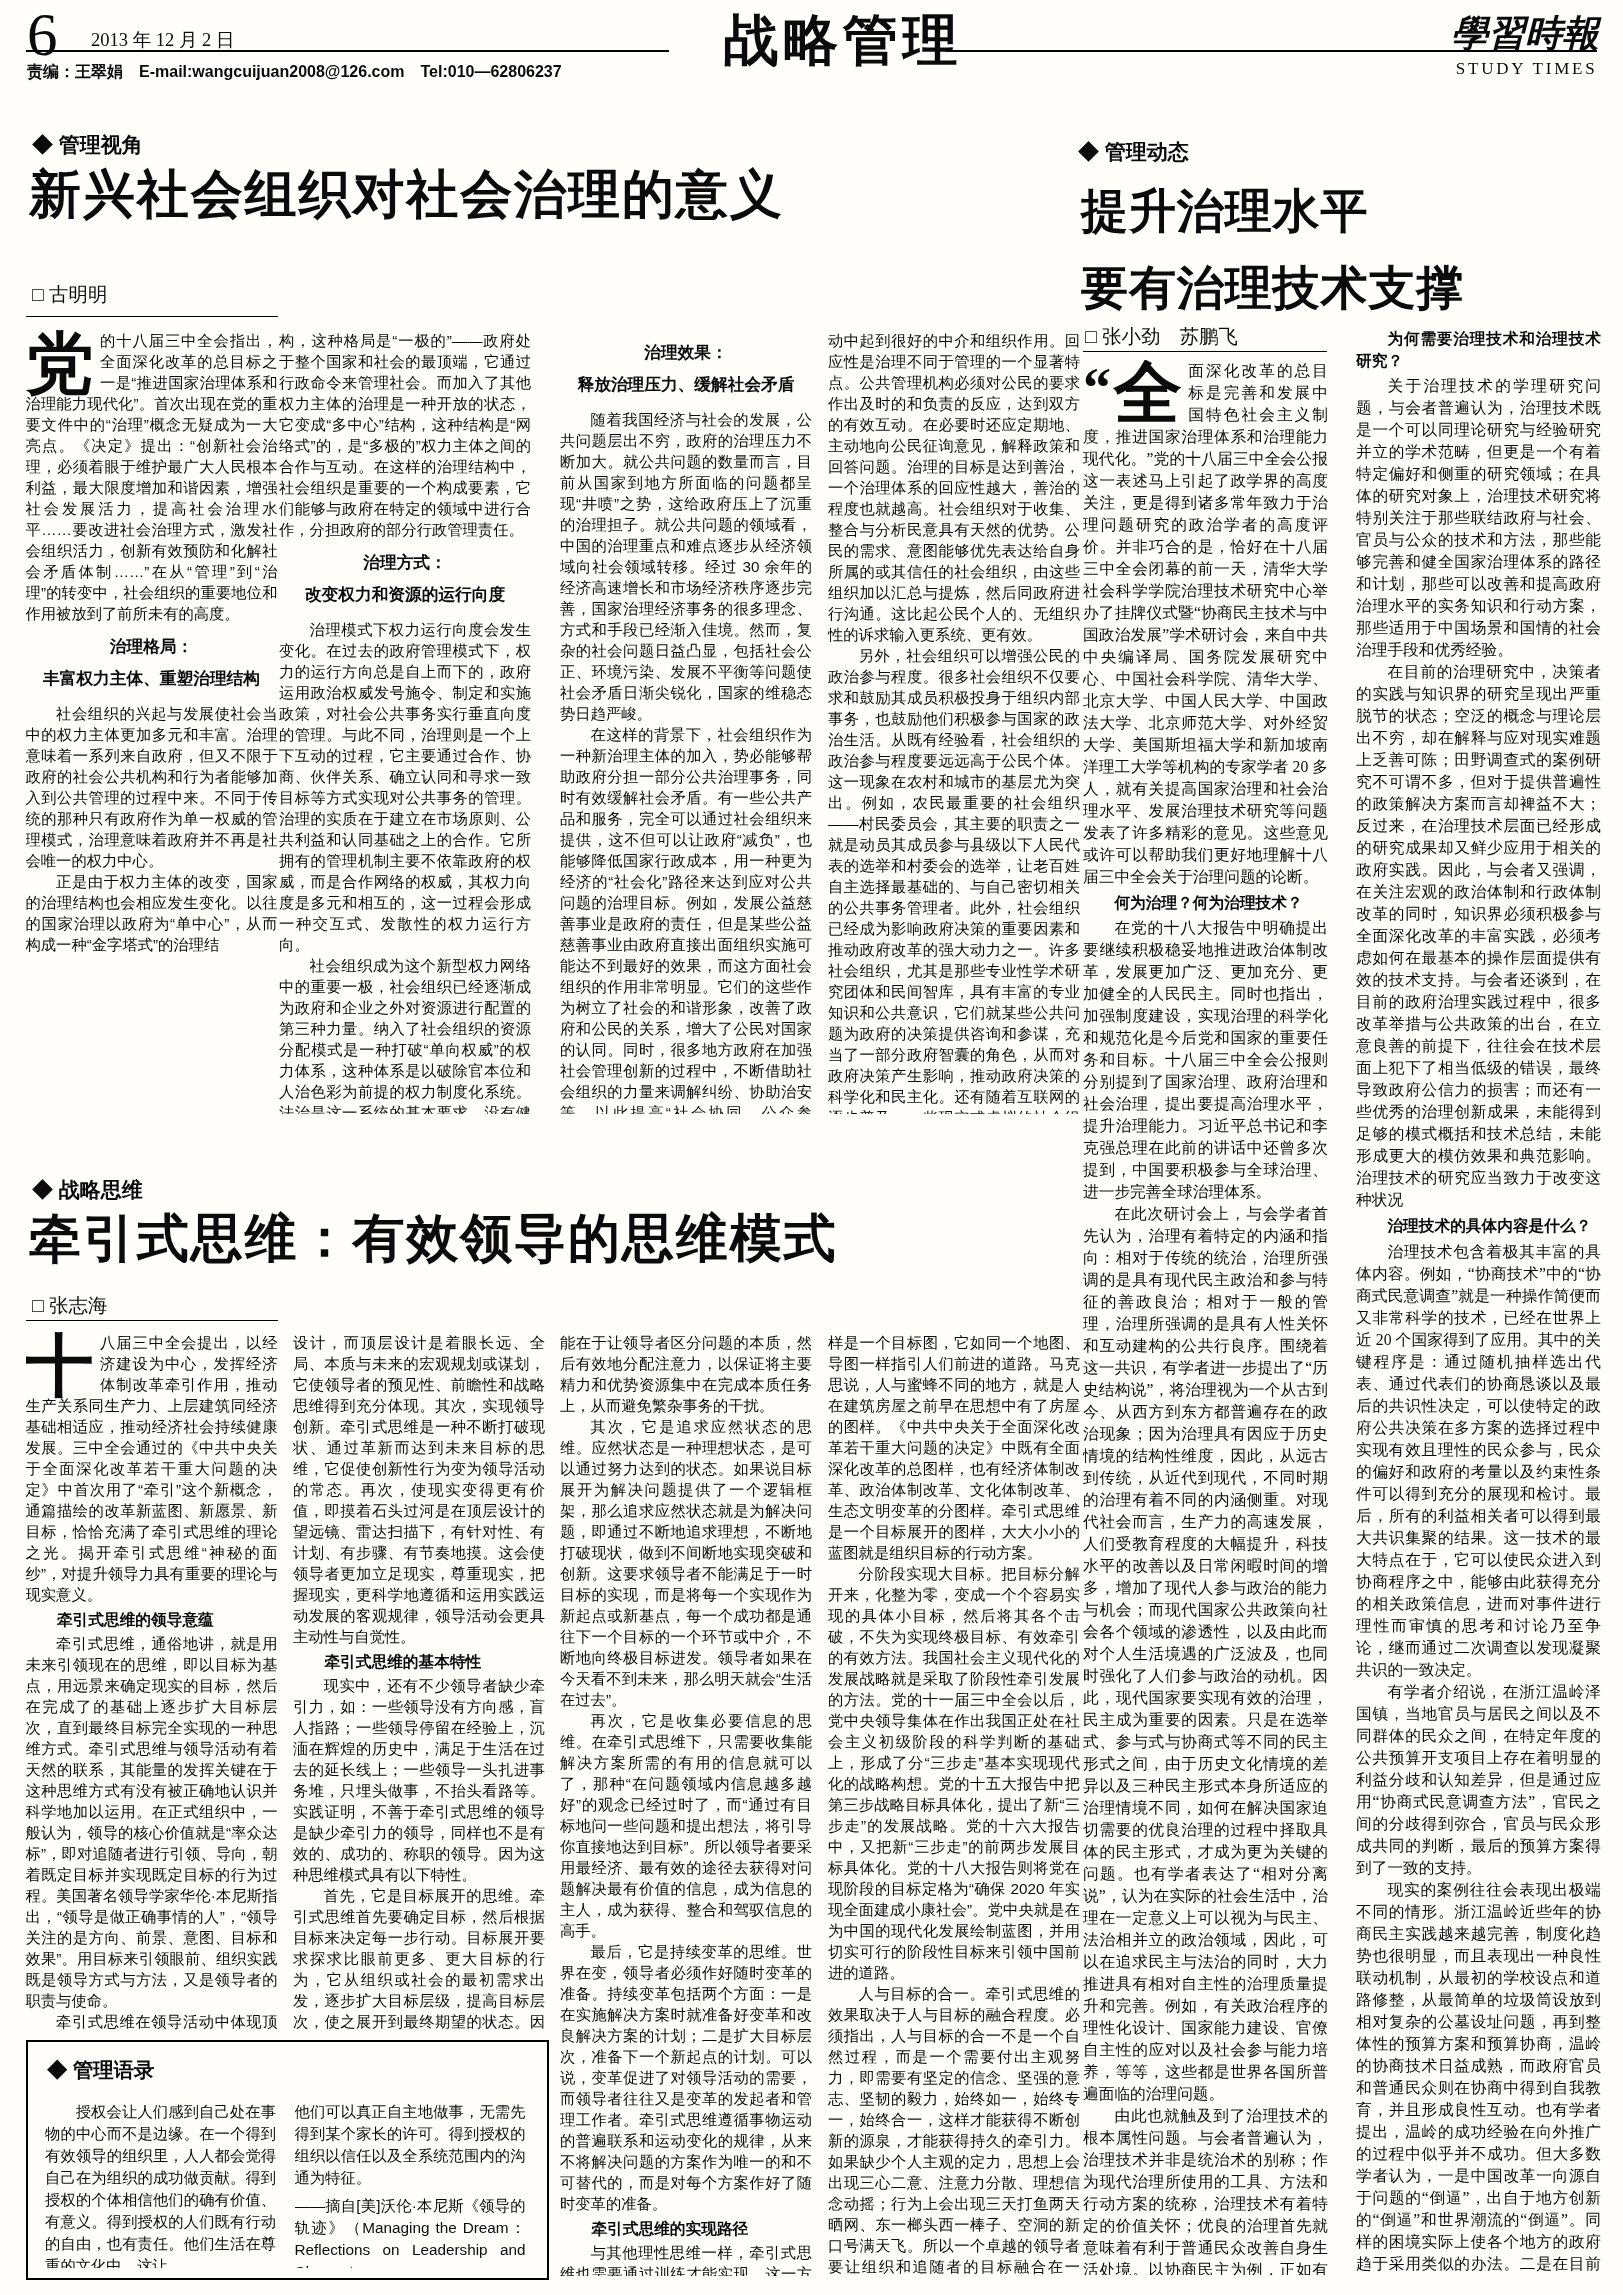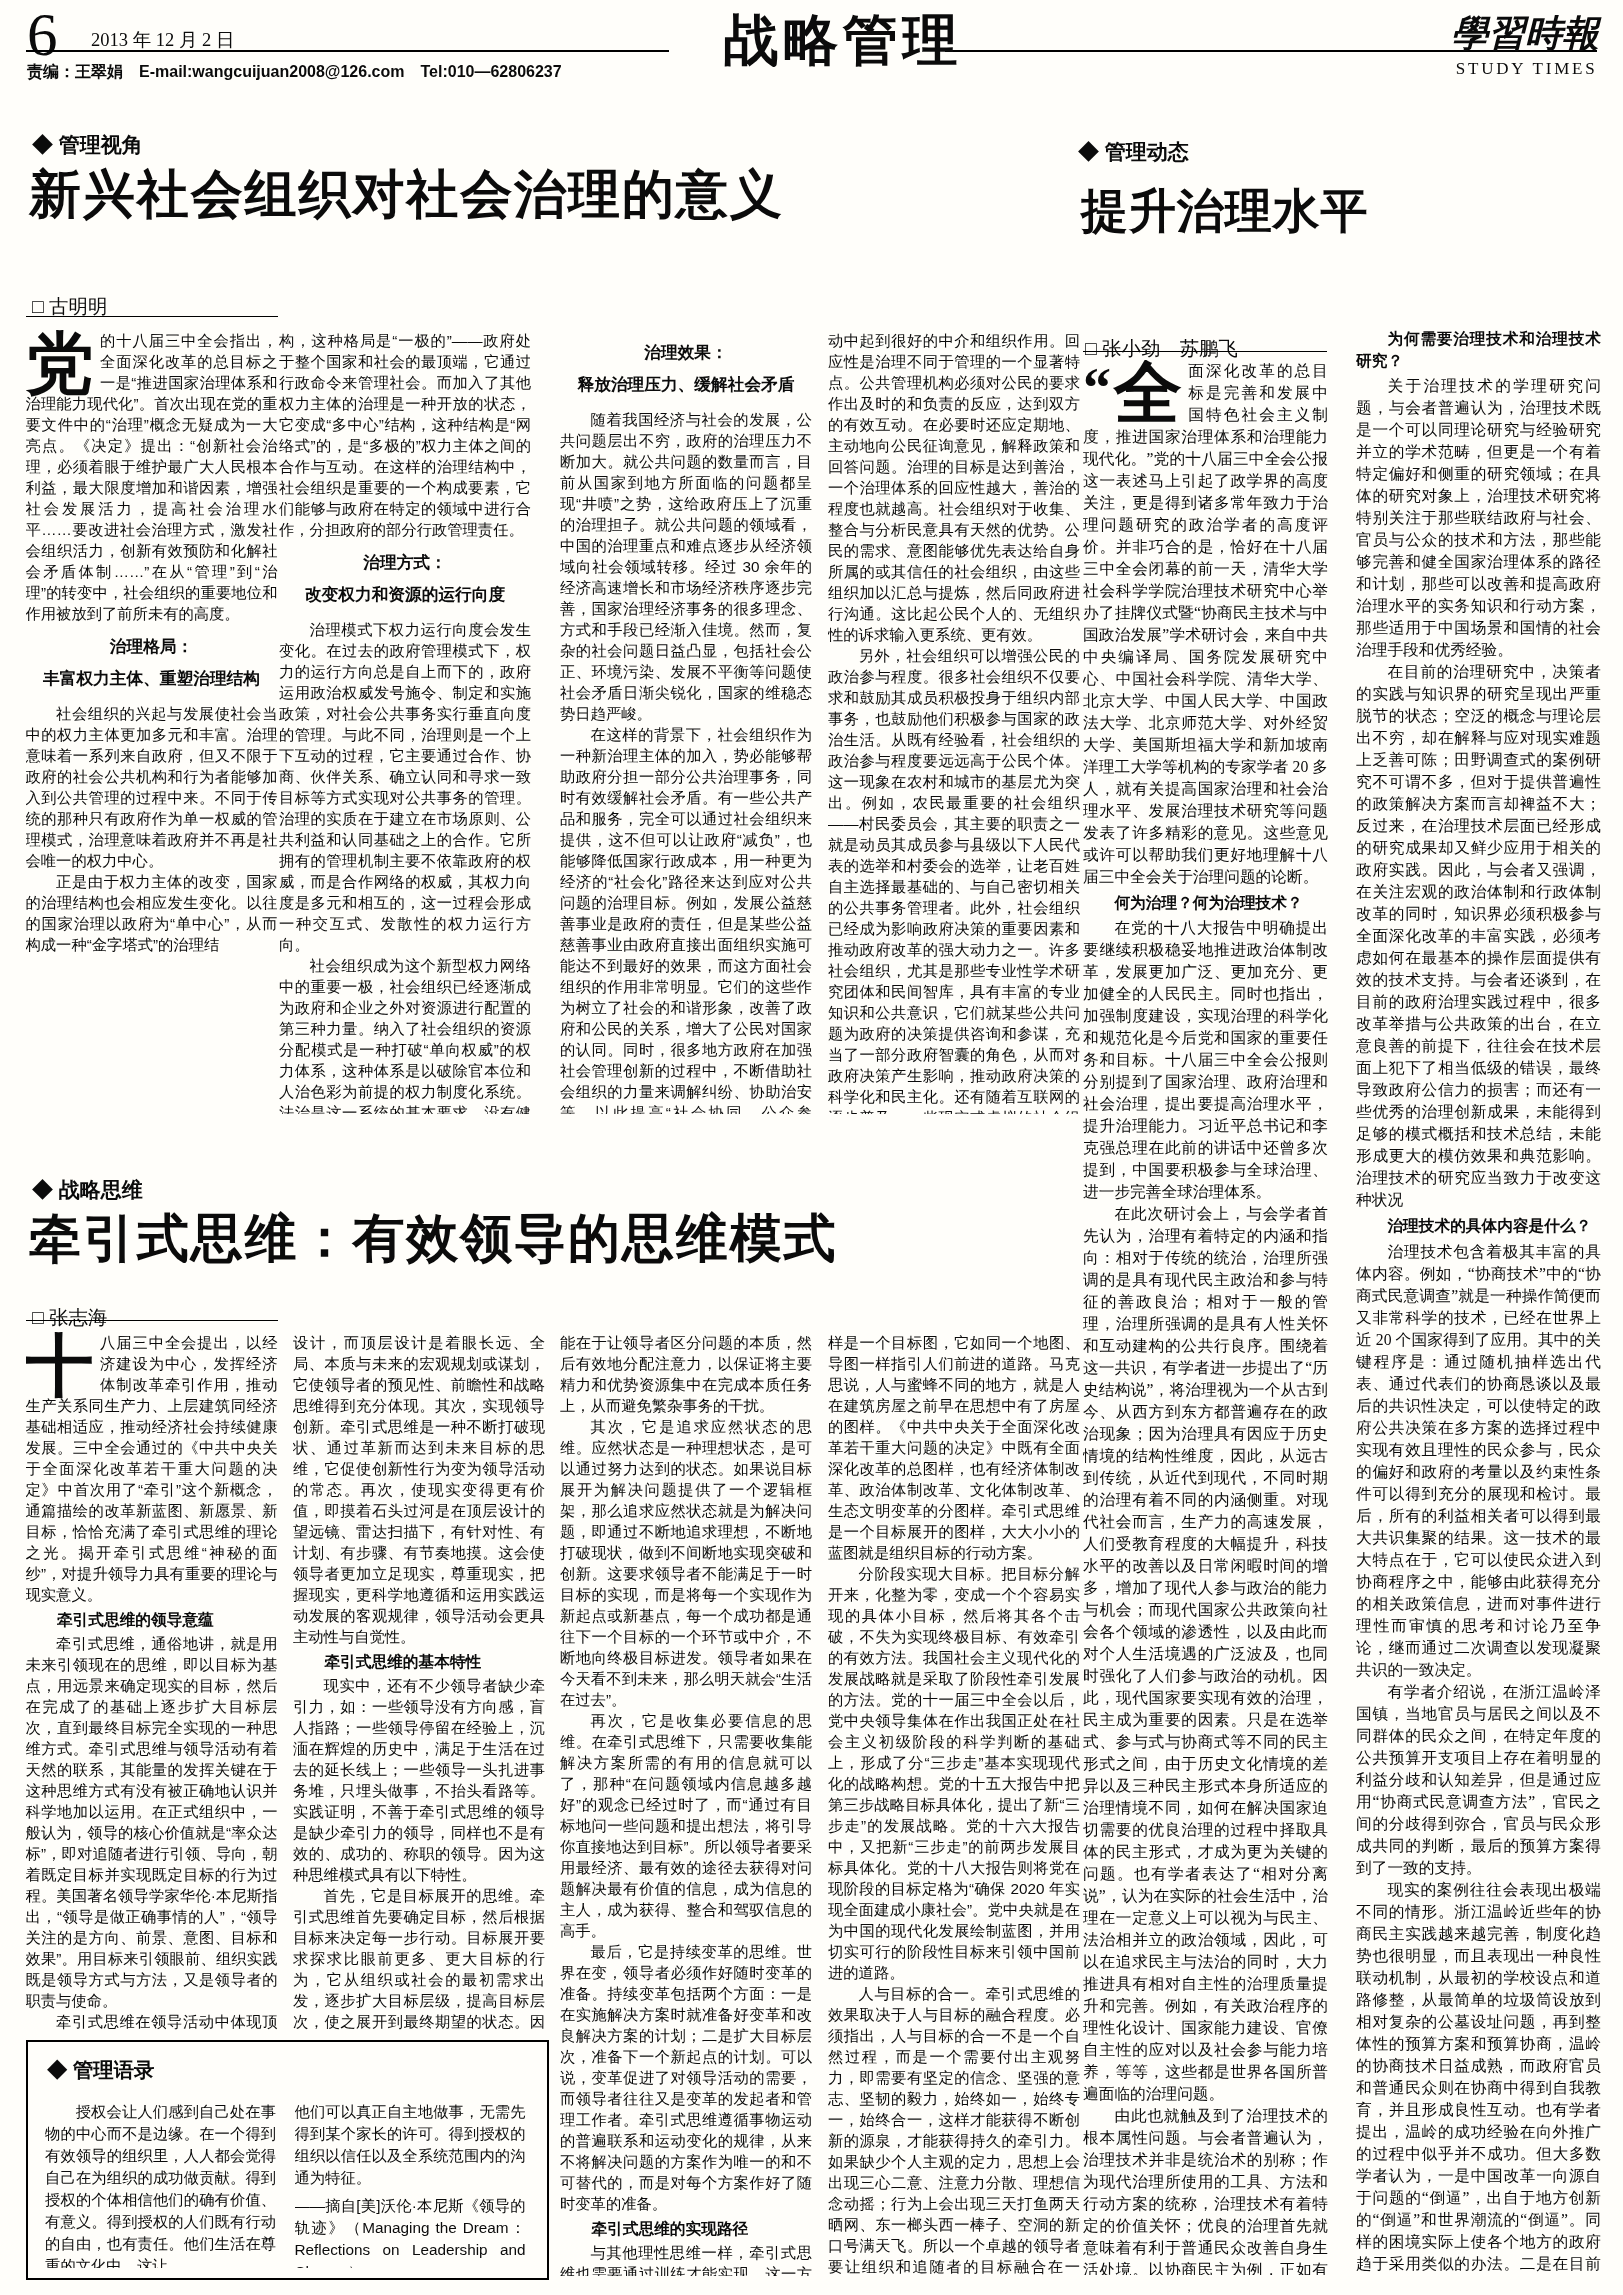--- a/index.html
+++ b/index.html
@@ -13,21 +13,21 @@
   .hr-left{left:25.5px;top:50px;width:643px;}
   .hr-right{left:945px;top:50px;width:652px;}
   .sec-title{left:657px;top:3.7px;width:305px;text-align:right;font-size:55px;font-weight:bold;letter-spacing:4.6px;}
   .masthead{right:24px;top:9.3px;font-family:"DejaVu Serif",serif;font-style:italic;font-weight:bold;font-size:37px;}
   .masthead-sub{right:25.5px;top:59px;font-family:"Liberation Serif",serif;font-size:17px;letter-spacing:2.8px;}
   .editor{left:27px;top:62px;font-size:16px;font-weight:600;}
   
   .kicker{font-size:21px;font-weight:bold;}
   .h1{font-weight:bold;font-size:52px;line-height:1.2;letter-spacing:1.9px;white-space:nowrap;}
   .h1-a2{font-weight:bold;font-size:47px;line-height:77px;letter-spacing:0.9px;white-space:nowrap;}
-  .byline{font-size:19.4px;margin-top:12px;}
+  .byline{font-size:19.4px;}
   .byrule{background:#000;height:1.4px;}
   
   .col{position:absolute;overflow:hidden;text-align:justify;text-justify:inter-character;}
   .a1col,.a3col{width:252px;font-size:15.3px;line-height:21px;}
   .a2col{width:245px;font-family:"Liberation Serif",serif;font-size:15.7px;line-height:22px;}
   .col p{margin:0;text-indent:2em;}
   .col p.ni{text-indent:0;}
   .sub-c{text-align:center;font-weight:bold;font-size:16.7px;line-height:32px;margin:7.4px 0;white-space:pre-line;}
   .sub-l{font-weight:bold;text-indent:2em;margin:3.7px 0;font-size:15.7px;}
   .dropcap{float:left;font-size:68px;line-height:56px;font-weight:bold;margin:4.6px 6.5px 0 0;}
@@ -123,20 +123,21 @@
       </div>
     <div class="qcol qc2">
         <p class="ni">他们可以真正自主地做事，无需先得到某个家长的许可。得到授权的组织以信任以及全系统范围内的沟通为特征。</p>
         <p class="sig">——摘自[美]沃伦·本尼斯《领导的轨迹》（Managing the Dream：Reflections on Leadership and Change）</p>
       </div>
   </div>
 
   <div class="abs kicker" style="left:1078px;top:138px;">◆ 管理动态</div>
   <div class="abs h1-a2" style="left:1081px;top:172px;">
     <div>提升治理水平</div>
+    <div>要有治理技术支撑</div>
   </div>
   <div class="abs byline" style="left:1085px;top:323px;">□ 张小劲　苏鹏飞</div>
   <div class="abs byrule" style="left:1083px;top:351px;width:244px;"></div>
   <div class="col a2col" style="left:1083px;top:360px;height:1915px;">
       <p class="ni"><span class="prequote">“</span><span class="dropcap">全</span>面深化改革的总目标是完善和发展中国特色社会主义制度，推进国家治理体系和治理能力现代化。”党的十八届三中全会公报这一表述马上引起了政学界的高度关注，更是得到诸多常年致力于治理问题研究的政治学者的高度评价。并非巧合的是，恰好在十八届三中全会闭幕的前一天，清华大学社会科学学院治理技术研究中心举办了挂牌仪式暨“协商民主技术与中国政治发展”学术研讨会，来自中共中央编译局、国务院发展研究中心、中国社会科学院、清华大学、北京大学、中国人民大学、中国政法大学、北京师范大学、对外经贸大学、美国斯坦福大学和新加坡南洋理工大学等机构的专家学者 20 多人，就有关提高国家治理和社会治理水平、发展治理技术研究等问题发表了许多精彩的意见。这些意见或许可以帮助我们更好地理解十八届三中全会关于治理问题的论断。</p>
       <div class="sub-l">何为治理？何为治理技术？</div>
       <p>在党的十八大报告中明确提出要继续积极稳妥地推进政治体制改革，发展更加广泛、更加充分、更加健全的人民民主。同时也指出，加强制度建设，实现治理的科学化和规范化是今后党和国家的重要任务和目标。十八届三中全会公报则分别提到了国家治理、政府治理和社会治理，提出要提高治理水平，提升治理能力。习近平总书记和李克强总理在此前的讲话中还曾多次提到，中国要积极参与全球治理、进一步完善全球治理体系。</p>
       <p>在此次研讨会上，与会学者首先认为，治理有着特定的内涵和指向：相对于传统的统治，治理所强调的是具有现代民主政治和参与特征的善政良治；相对于一般的管理，治理所强调的是具有人性关怀和互动建构的公共行良序。围绕着这一共识，有学者进一步提出了“历史结构说”，将治理视为一个从古到今、从西方到东方都普遍存在的政治现象；因为治理具有因应于历史情境的结构性维度，因此，从远古到传统，从近代到现代，不同时期的治理有着不同的内涵侧重。对现代社会而言，生产力的高速发展，人们受教育程度的大幅提升，科技水平的改善以及日常闲暇时间的增多，增加了现代人参与政治的能力与机会；而现代国家公共政策向社会各个领域的渗透性，以及由此而对个人生活境遇的广泛波及，也同时强化了人们参与政治的动机。因此，现代国家要实现有效的治理，民主成为重要的因素。只是在选举式、参与式与协商式等不同的民主形式之间，由于历史文化情境的差异以及三种民主形式本身所适应的治理情境不同，如何在解决国家迫切需要的优良治理的过程中择取具体的民主形式，才成为更为关键的问题。也有学者表达了“相对分离说”，认为在实际的社会生活中，治理在一定意义上可以视为与民主、法治相并立的政治领域，因此，可以在追求民主与法治的同时，大力推进具有相对自主性的治理质量提升和完善。例如，有关政治程序的理性化设计、国家能力建设、官僚自主性的应对以及社会参与能力培养，等等，这些都是世界各国所普遍面临的治理问题。</p>
       <p>由此也就触及到了治理技术的根本属性问题。与会者普遍认为，治理技术并非是统治术的别称；作为现代治理所使用的工具、方法和行动方案的统称，治理技术有着特定的价值关怀；优良的治理首先就意味着有利于普通民众改善自身生活处境。以协商民主为例，正如有学者指出的，中国的案例已经充分证明，民主协商技术要充分发挥其积极效用，往往需要在两个维度上有所作为：一方面，协商技术要落实到政策层面，能够帮助政府官员优化公共政策；另一方面，协商民主也必然要满足民众的需要，为民众提供发表言论的机会，使之能够通过这一机会参与公共决策。在这个过程中，协商民主技术能够促进公民与政府官员之间的良性互动；在制度化的良性互动的基础上，政府的公共政策得到优化、公共政策质量得到提升，公众在积极参与公共决策的进程中不仅会增加其对特定公共政策的认可程度，而且会培育更高的理性思维和判断能力。</p>
     </div>

